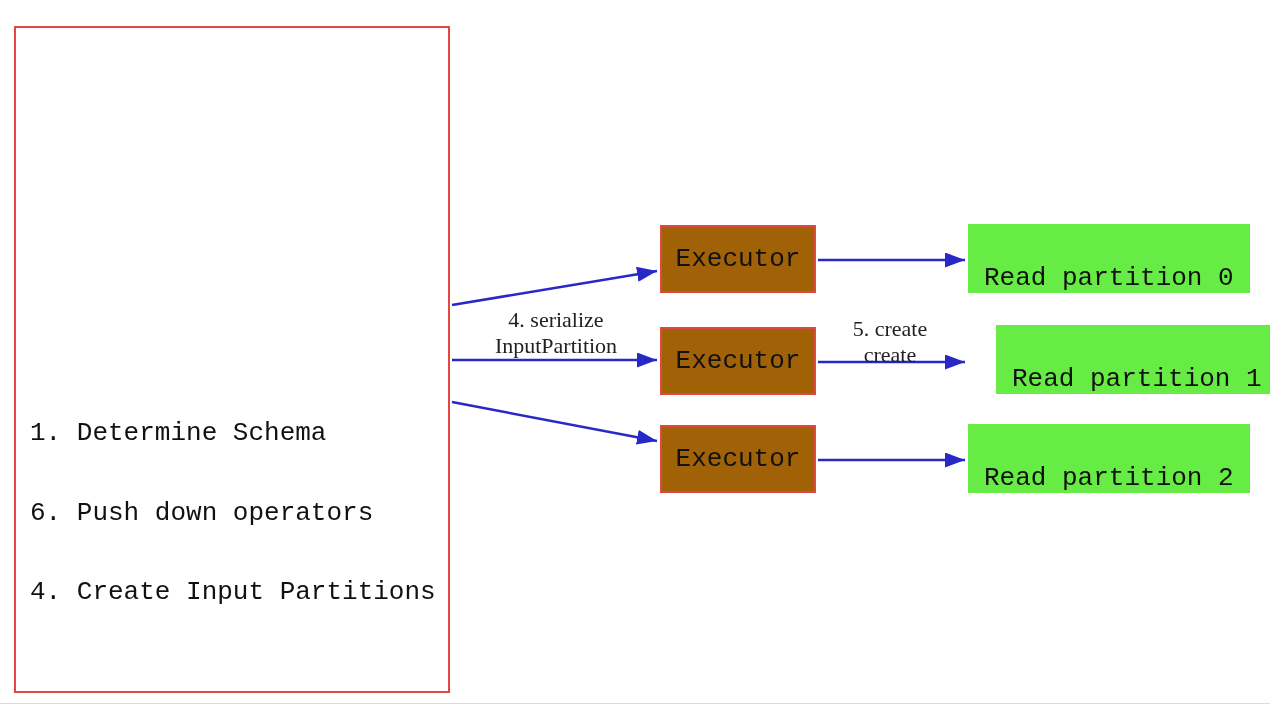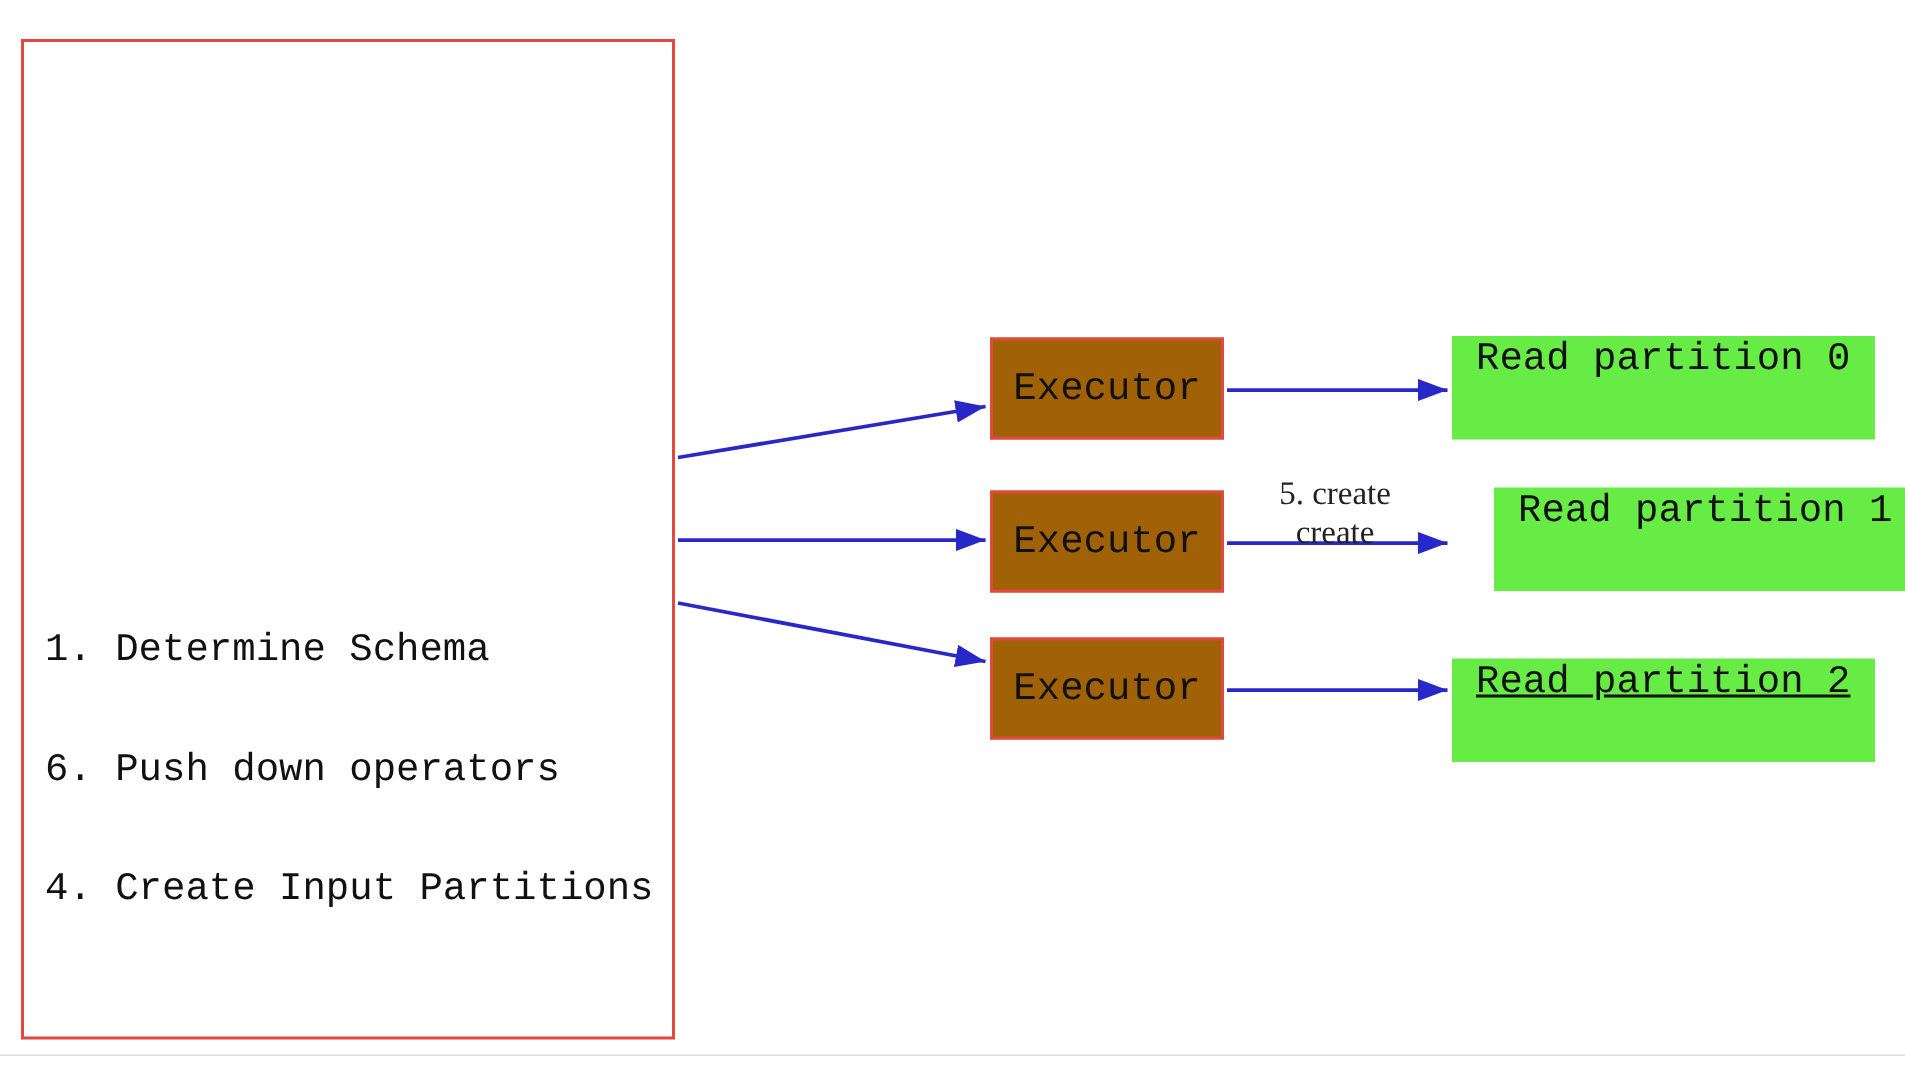--- a/index.html
+++ b/index.html
@@ -53,28 +53,28 @@
   }
   .exec-0 { top: 225px; }
   .exec-1 { top: 327px; }
   .exec-2 { top: 425px; }
 
   
   .partition-box {
     left: 968px;
     width: 282px; height: 69px;
     background: var(--green, #67ec45);
-    display: flex; align-items: flex-start;
+    display: flex; align-items: flex-end;
     padding-left: 16px;
     font-size: 26px;
     color: #111111;
   }
   .part-0 { top: 224px; }
   .part-1 { top: 325px; margin-left: 28px; }
-  .part-2 { top: 439px; text-decoration: underline; }
+  .part-2 { top: 424px; }
 
   
   .edge-label {
     font-family: "Liberation Serif", "DejaVu Serif", serif;
     font-size: 22px;
     line-height: 26px;
     color: #222222;
     text-align: center;
   }
   .label-serialize { left: 456px; top: 307px; width: 200px; }
@@ -138,19 +138,23 @@
   <div class="abs partition-box part-0">
     <span>Read partition 0</span>
   </div>
   <div class="abs partition-box part-1">
     <span>Read partition 1</span>
   </div>
   <div class="abs partition-box part-2">
     <span>Read partition 2</span>
   </div>
 
+  <div class="abs edge-label label-serialize">
+    <div>4. serialize</div>
+    <div>InputPartition</div>
+  </div>
   <div class="abs edge-label label-reader">
     <div>5. create</div>
     <div>create</div>
   </div>
 
   <div class="abs bottom-hairline"></div>
 </div>
 
 </body></html>

